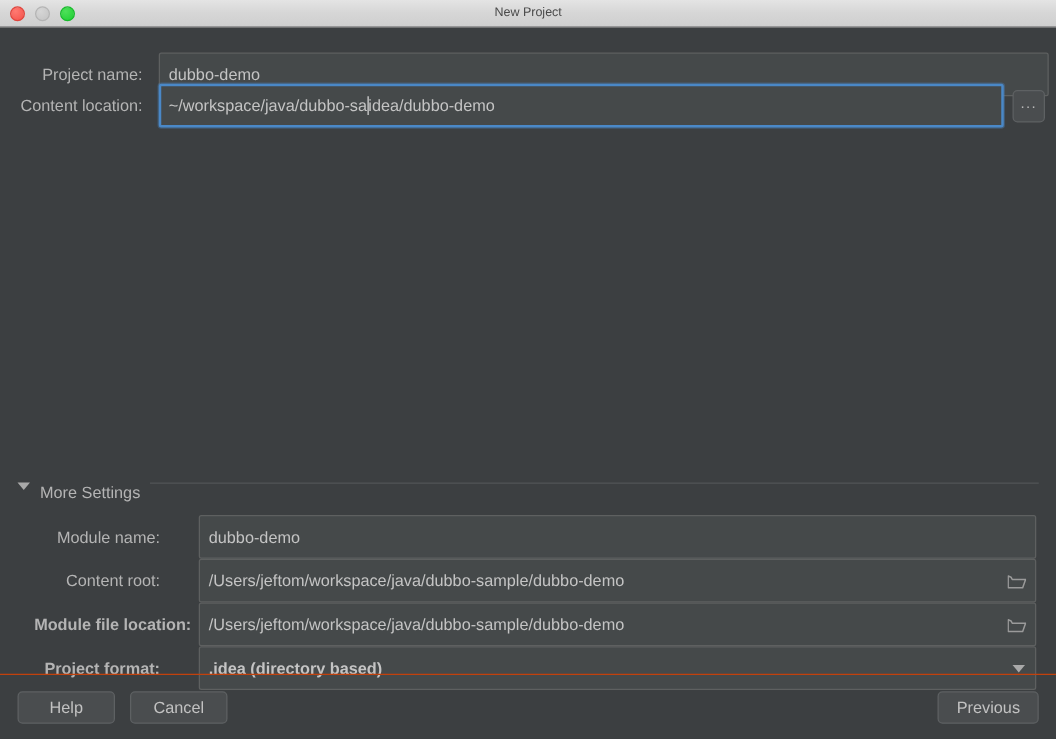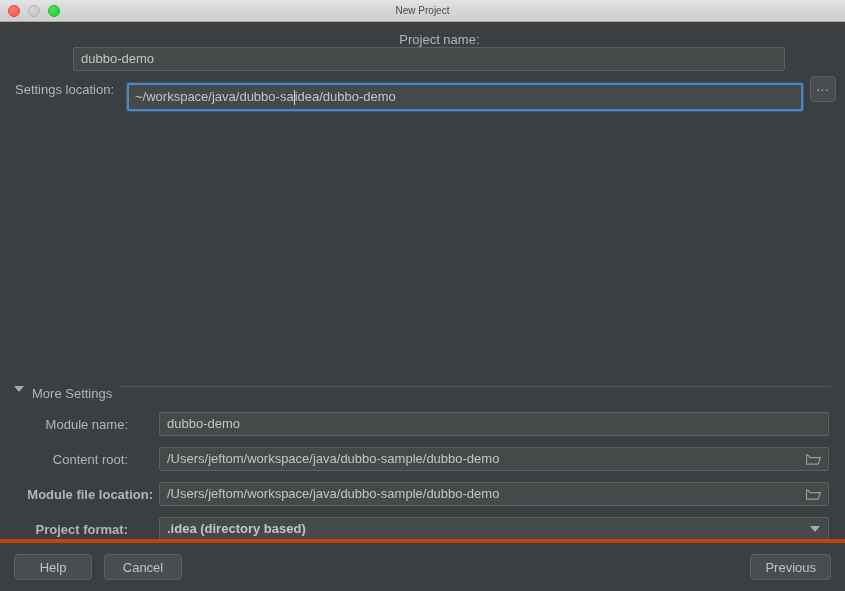--- a/index.html
+++ b/index.html
@@ -91,35 +91,34 @@
     user-select: none;
   }
 
   .text-input {
     background: #45494a;
     border: 1px solid #5e6060;
     border-radius: 2px;
     color: #c4c4c4;
     font-size: 13px;
     font-family: "Liberation Sans", sans-serif;
-    height: 24px;
+    height: 35px;
     line-height: 24px;
     padding: 0 7px;
     display: flex;
     align-items: center;
     overflow: hidden;
     white-space: nowrap;
     position: relative;
   }
 
   .text-input.focused {
     border: 2px solid #4a88c7;
     box-shadow: 0 0 0 1px rgba(74,136,199,0.35);
     padding: 12px 6px;
-    margin-top: 16px;
   }
 
   .caret {
     display: inline-block;
     width: 1px;
     height: 15px;
     background: #d7d7d7;
     vertical-align: middle;
     margin: 0 0px;
   }
@@ -201,21 +200,21 @@
   }
 
   
   .footer {
     flex: 0 0 auto;
     height: 52px;
     position: relative;
     display: flex;
     align-items: center;
     padding: 0 14px;
-    border-top: 4px solid #c2410c;
+    border-top: 1px solid #c2410c;
   }
 
   .footer-left  { display: flex; gap: 12px; }
   .footer-right { display: flex; gap: 12px; margin-left: auto; justify-content: space-between; }
 
   .btn {
     min-width: 78px;
     height: 26px;
     padding: 0 14px;
     border-radius: 4px;
@@ -246,29 +245,29 @@
     <div class="traffic-lights">
       <span class="tl tl-close"></span>
       <span class="tl tl-minimize"></span>
       <span class="tl tl-zoom"></span>
     </div>
     <div class="titlebar-title">New Project</div>
   </div>
 
   <div class="dialog-body">
 
-    <div class="field-row" style="top:10px;flex-direction:column;">
+    <div class="field-row" style="top:20px;">
       <div class="field-label" style="width:104px; margin-left:10px;">Project name:</div>
       <div class="text-input" style="margin-left:13px; width:712px;">
         <span>dubbo-demo</span>
       </div>
     </div>
 
     <div class="field-row" style="top:45px;">
-      <div class="field-label" style="width:104px; margin-left:10px;">Settings location:</div>
+      <div class="field-label" style="width:104px; margin-left:10px;">Content location:</div>
       <div class="text-input focused" style="margin-left:13px; width:676px;">
         <span>~/workspace/java/dubbo-sa</span>
           <span class="caret"></span>
           <span>idea/dubbo-demo</span>
       </div>
       <div class="browse-btn" style="margin-left:7px;">...</div>
     </div>
 
     <div class="more-settings">
       <span class="disclosure-triangle"></span>

